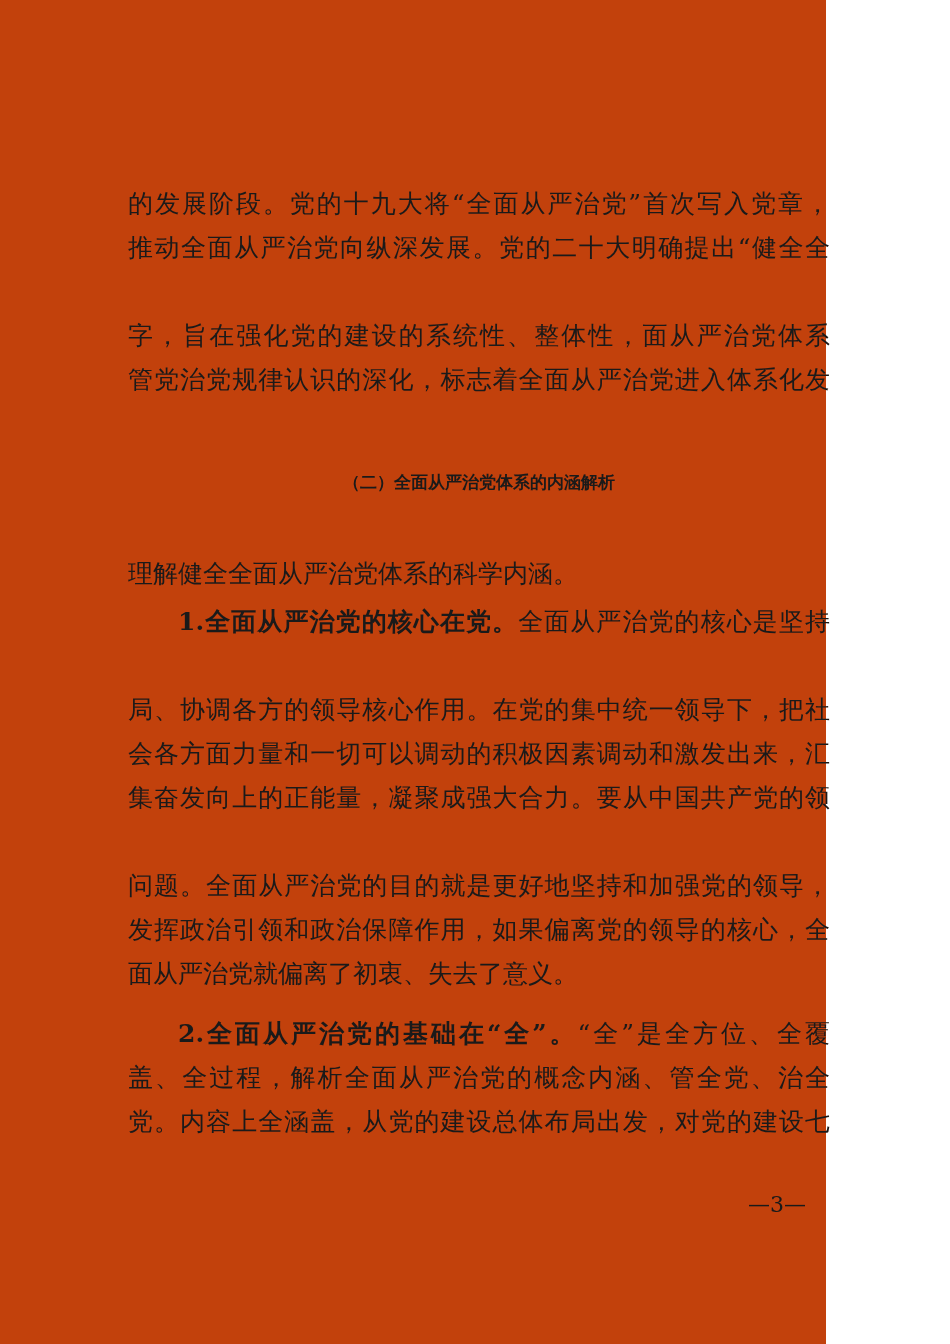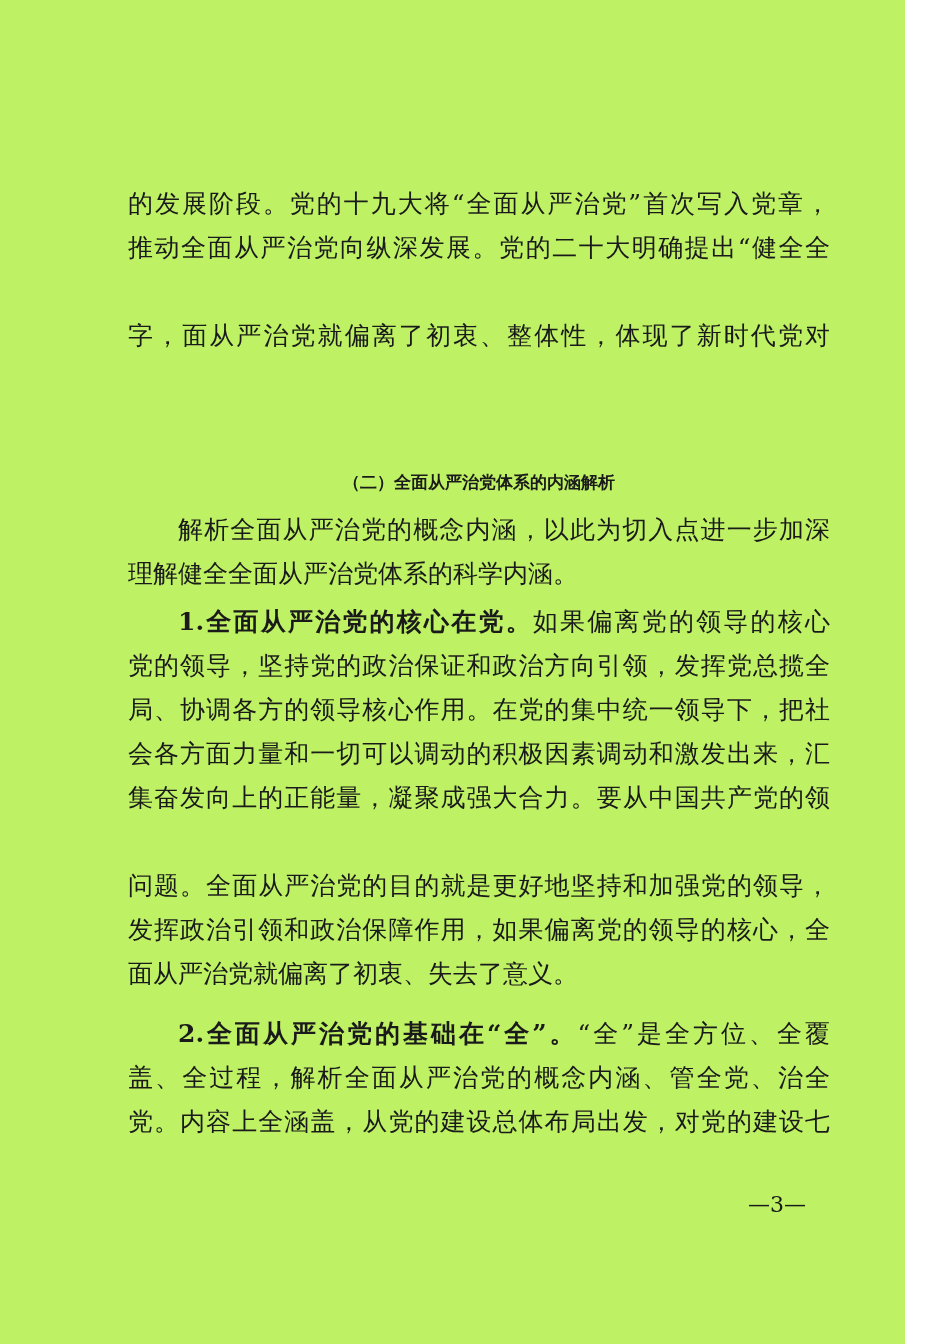--- a/index.html
+++ b/index.html
@@ -1,40 +1,39 @@
 <!DOCTYPE html>
 <html><head>
   <meta charset="utf-8">
   <style>
     html, body { margin: 0; padding: 0; background: #ffffff; }
     body { width: 950px; height: 1344px; position: relative; overflow: hidden; font-family: "DejaVu Serif", "Liberation Serif", serif; color: #1a1a1a; }
-    .page { position: absolute; left: 0; top: 0; width: 905px; height: 1344px; background: #bef264; }
+    .page { position: absolute; left: 0; top: 0; width: 826px; height: 1344px; background: #c2410c; }
     .line { position: absolute; left: 128px; width: 702px; font-size: 25px; line-height: 44px; height: 44px; white-space: nowrap; text-align: justify; text-align-last: justify; letter-spacing: 0; }
     .line.last { text-align-last: left; }
     .line.indent { left: 178px; width: 652px; }
     .heading { position: absolute; left: 128px; width: 702px; text-align: center; font-size: 17px; line-height: 44px; font-weight: bold; }
     .bold { font-weight: bold; }
     .page-num { position: absolute; left: 748px; top: 1190px; font-size: 22px; line-height: 30px; }
   </style>
 </head>
 <body>
 
 <div class="page">
 
   <div class="line" style="top:182px">的发展阶段。党的十九大将“全面从严治党”首次写入党章，</div>
   <div class="line" style="top:226px">推动全面从严治党向纵深发展。党的二十大明确提出“健全全</div>
-  <div class="line" style="top:314px">字，面从严治党就偏离了初衷、整体性，体现了新时代党对</div>
+  <div class="line" style="top:314px">字，旨在强化党的建设的系统性、整体性，面从严治党体系</div>
+  <div class="line" style="top:358px">管党治党规律认识的深化，标志着全面从严治党进入体系化发</div>
 
   <div class="heading" style="top:460px">（二）全面从严治党体系的内涵解析</div>
 
-  <div class="line indent" style="top:508px">解析全面从严治党的概念内涵，以此为切入点进一步加深</div>
   <div class="line last" style="top:552px">理解健全全面从严治党体系的科学内涵。</div>
 
-  <div class="line indent" style="top:600px"><span class="bold">1.全面从严治党的核心在党。</span><span>如果偏离党的领导的核心</span></div>
-  <div class="line" style="top:644px">党的领导，坚持党的政治保证和政治方向引领，发挥党总揽全</div>
+  <div class="line indent" style="top:600px"><span class="bold">1.全面从严治党的核心在党。</span><span>全面从严治党的核心是坚持</span></div>
   <div class="line" style="top:688px">局、协调各方的领导核心作用。在党的集中统一领导下，把社</div>
   <div class="line" style="top:732px">会各方面力量和一切可以调动的积极因素调动和激发出来，汇</div>
   <div class="line" style="top:776px">集奋发向上的正能量，凝聚成强大合力。要从中国共产党的领</div>
   <div class="line" style="top:864px">问题。全面从严治党的目的就是更好地坚持和加强党的领导，</div>
   <div class="line" style="top:908px">发挥政治引领和政治保障作用，如果偏离党的领导的核心，全</div>
   <div class="line last" style="top:952px">面从严治党就偏离了初衷、失去了意义。</div>
 
   <div class="line indent" style="top:1012px"><span class="bold">2.全面从严治党的基础在“全”。</span><span>“全”是全方位、全覆</span></div>
   <div class="line" style="top:1056px">盖、全过程，解析全面从严治党的概念内涵、管全党、治全</div>
   <div class="line" style="top:1100px">党。内容上全涵盖，从党的建设总体布局出发，对党的建设七</div>

